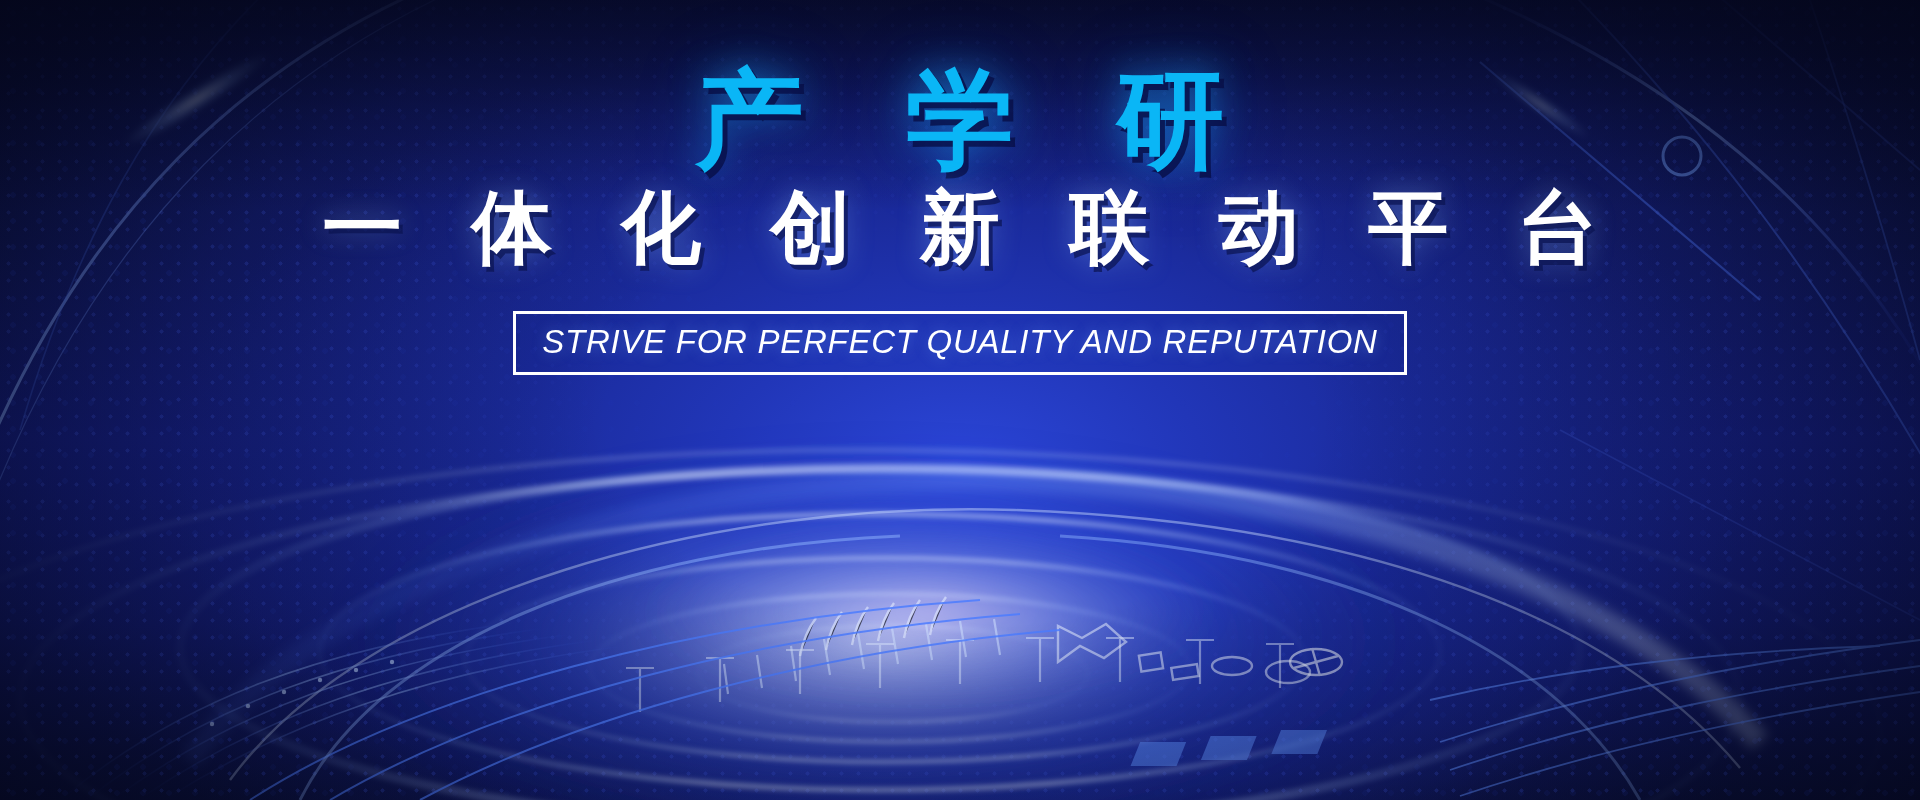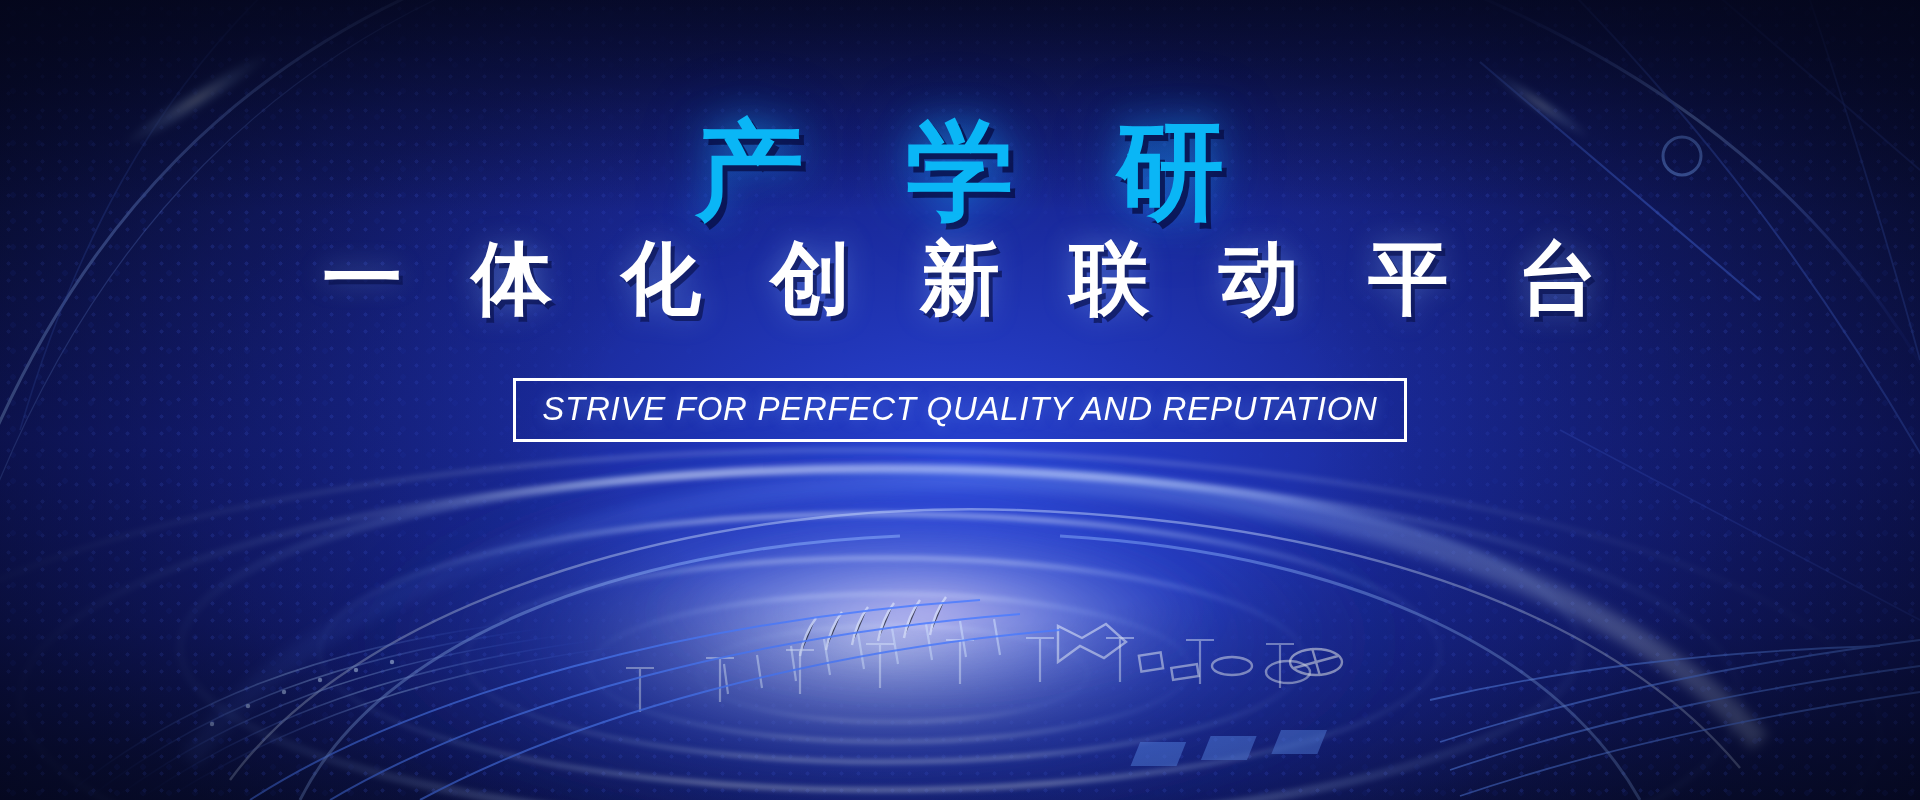--- a/index.html
+++ b/index.html
@@ -58,42 +58,42 @@
   }
   .flare.a{ left:112px; top:88px; transform:rotate(-32deg); }
   .flare.b{ left:1480px; top:96px; width:120px; height:16px; transform:rotate(34deg); opacity:.75; }
 
   
   .content{
     position:absolute; left:0; right:0; top:0;
     display:flex; flex-direction:column; align-items:center;
   }
   .line1{
-    margin-top:116px;
+    margin-top:65px;
     font-size:108px; line-height:1.02; font-weight:700;
     letter-spacing:.30em; text-indent:.30em;
     color:#0ab6f6;
     text-shadow:
        5px 6px 0 rgba(8,14,70,.80),
        0 0 34px rgba(30,170,255,.55),
        0 0 70px rgba(20,120,255,.35);
     font-family:"DejaVu Sans","Liberation Sans",sans-serif;
   }
   .line2{
     margin-top:12px;
     font-size:80px; line-height:1.02; font-weight:700;
     letter-spacing:.26em; text-indent:.26em;
     color:#ffffff;
     text-shadow:
        4px 5px 0 rgba(10,18,80,.70),
        0 0 28px rgba(150,200,255,.40);
     font-family:"DejaVu Sans","Liberation Sans",sans-serif;
   }
   .enwrap{
-    margin-top:58px;
+    margin-top:42px;
     border:3px solid #ffffff;
     padding:9px 26px 11px;
     background:rgba(22,36,150,.10);
   }
   .en{
     font-size:33px; font-style:italic; font-weight:400;
     letter-spacing:.022em; color:#ffffff; white-space:nowrap;
     text-shadow:0 0 14px rgba(120,170,255,.45);
   }
 </style>

